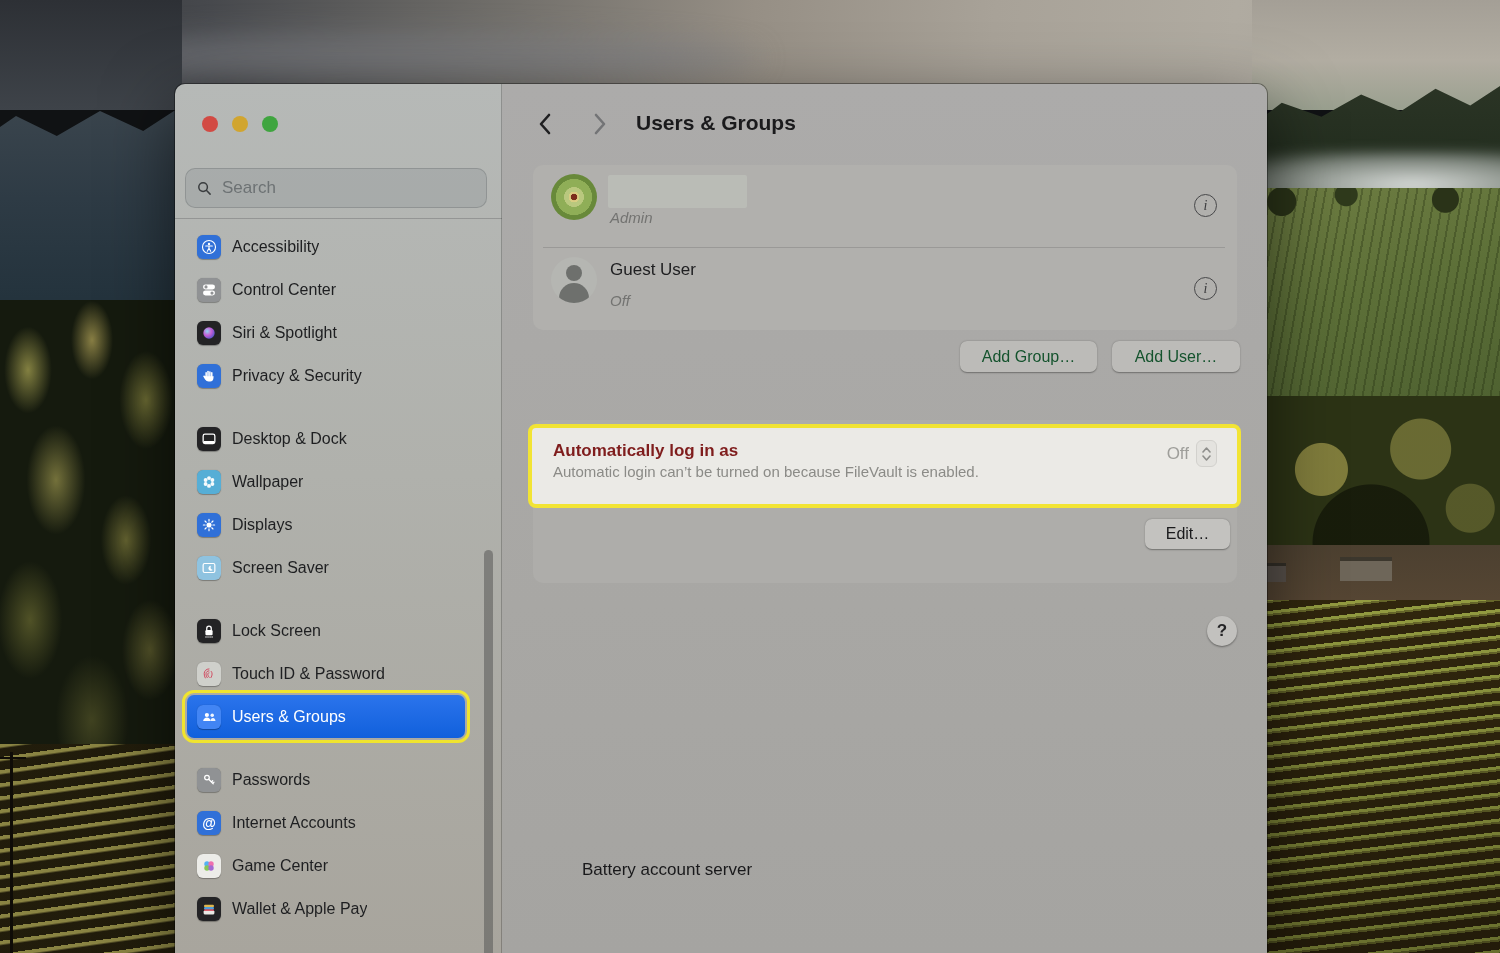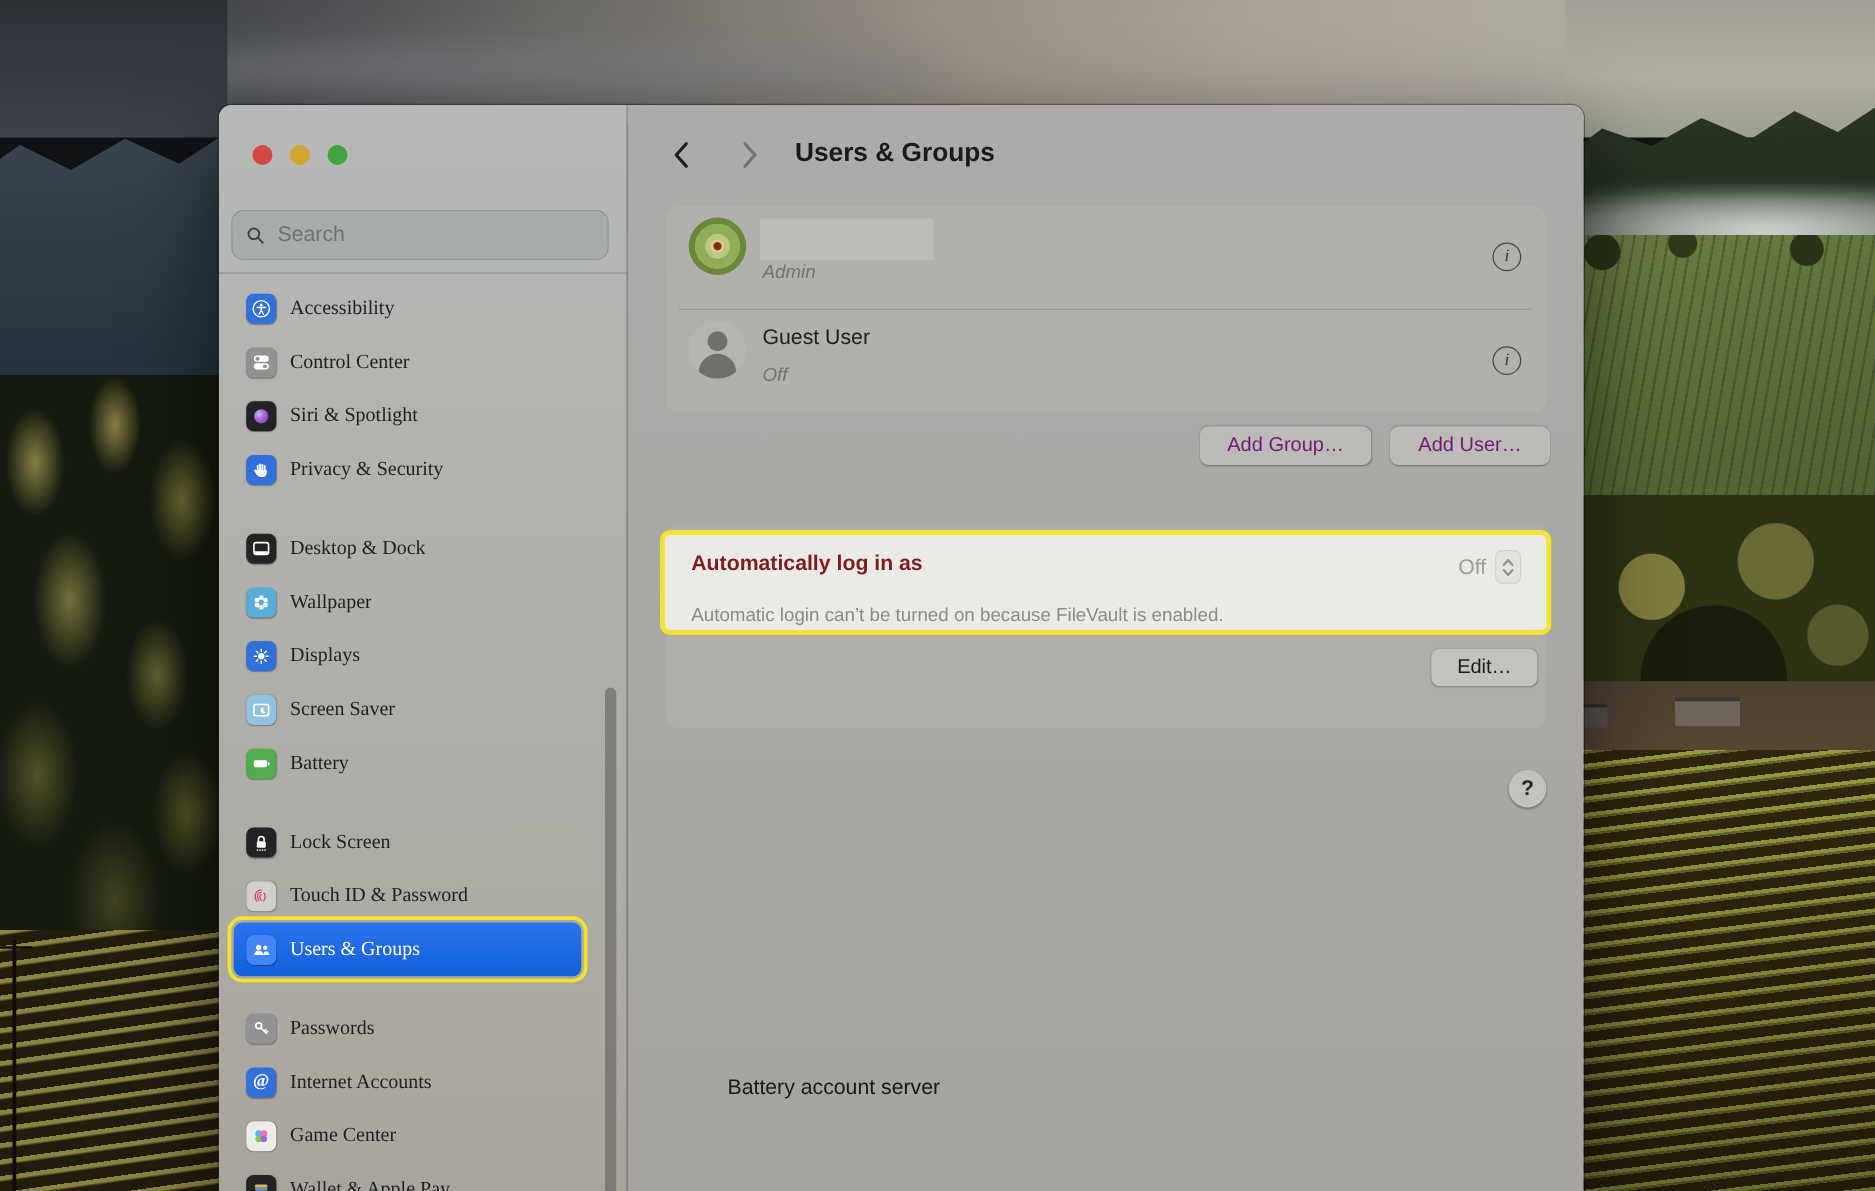--- a/index.html
+++ b/index.html
@@ -80,21 +80,21 @@
   .search{position:absolute;left:10px;top:84px;width:302px;height:40px;border-radius:10px;
     background:rgba(148,153,155,.38);border:1px solid rgba(100,105,107,.35);
     display:flex;align-items:center;gap:8px;padding:0 11px;box-sizing:border-box;}
   .search input{flex:1;background:transparent;border:none;outline:none;font-size:17px;
     color:#2a2c2e;font-family:inherit;min-width:0;}
   .search input::placeholder{color:#6d7274;}
   .sidebar-sep{position:absolute;left:0;top:134px;width:327px;height:1px;background:rgba(50,52,54,.25);}
 
   
   #navlist{position:absolute;left:12px;top:141px;width:278px;}
-  .ngroup{margin-top:20px;font-family:Liberation Serif, serif;}
+  .ngroup{margin-top:20px;}
   .ngroup:first-child{margin-top:0;}
   .srow{position:relative;display:flex;align-items:center;gap:11px;height:43px;padding:0 10px;
     border-radius:7px;font-size:16px;color:#1e1f21;box-sizing:border-box;}
   .srow.selected{background:linear-gradient(#2b74ec,#1160dc);color:#fff;
     outline:3px solid #f0e42e;outline-offset:2px;}
   .nicon{width:24px;height:24px;border-radius:6px;flex:none;display:flex;align-items:center;justify-content:center;
     box-shadow:0 .5px 1px rgba(0,0,0,.3);}
   .slabel{white-space:nowrap;overflow:hidden;}
   .bg-blue{background:#3070d8;} .bg-gray{background:#909294;} .bg-dark{background:#232325;}
   .bg-cyan{background:#56aed6;} .bg-ltblue{background:#8fc3e0;} .bg-green{background:#50ad50;}
@@ -122,34 +122,34 @@
   .avatar.guest-a::after{content:"";position:absolute;left:8px;top:26px;width:30px;height:20px;border-radius:15px 15px 0 0;background:#6e706d;}
   .redacted{position:absolute;left:75px;top:10px;width:139px;height:33px;background:#babcb6;border-radius:2px;}
   .u-name{position:absolute;left:77px;top:12px;font-size:17px;color:#202022;}
   .u-sub{position:absolute;left:77px;top:44px;font-size:15px;color:#737371;font-style:italic;}
   .info-btn{position:absolute;left:661px;top:29px;width:23px;height:23px;border-radius:50%;
     border:1.5px solid #48484a;background:transparent;color:#3c3c3e;box-sizing:border-box;
     font-family:"Liberation Serif","DejaVu Serif",serif;font-style:italic;font-size:14px;line-height:19px;text-align:center;padding:0;}
 
   
   .pushbtn{position:absolute;top:257px;height:31px;border:none;border-radius:7px;background:#bcbbb8;
-    box-shadow:0 .5px 1.5px rgba(0,0,0,.35);font-size:16px;color:#701a75;font-family:inherit;}
+    box-shadow:0 .5px 1.5px rgba(0,0,0,.35);font-size:16px;color:#14532d;font-family:inherit;}
   #add-group-btn{left:458px;width:137px;}
   #add-user-btn{left:610px;width:128px;}
 
   #settings-card{top:336px;height:163px;background:#aeadaa;}
   .net-label{position:absolute;left:49px;top:440px;font-size:17px;color:#19191b;}
   #edit-btn{position:absolute;left:643px;top:435px;width:85px;height:30px;border:none;border-radius:7px;
     background:#c3c2bf;box-shadow:0 .5px 1.5px rgba(0,0,0,.35);font-size:16px;color:#1a1a1c;font-family:inherit;}
 
   
   #auto-login-box{position:absolute;left:26px;top:340px;width:705px;height:76px;border:4px solid #f2e434;
     border-radius:8px;background:#ebeae6;box-sizing:content-box;}
   .al-label{position:absolute;left:21px;top:13px;font-size:17px;font-weight:bold;color:#7f1d1d;}
-  .al-desc{position:absolute;left:21px;top:56px;font-size:15px;color:#8b8b87;}
+  .al-desc{position:absolute;left:21px;top:35px;font-size:15px;color:#8b8b87;}
   .al-right{position:absolute;right:20px;top:12px;display:flex;align-items:center;gap:7px;}
   .al-value{font-size:17px;color:#9e9e9a;}
   .stepper{width:21px;height:27px;border-radius:6px;background:#e4e3df;border:1px solid #d2d1cd;
     display:flex;flex-direction:column;align-items:center;justify-content:center;gap:2px;box-sizing:border-box;padding:0;}
 
   #help-btn{position:absolute;left:705px;top:532px;width:30px;height:30px;border-radius:50%;border:none;
     background:#c2c1be;box-shadow:0 1px 2px rgba(0,0,0,.4);font-size:17px;font-weight:bold;color:#242426;
     font-family:inherit;display:flex;align-items:center;justify-content:center;}
 </style>
 </head>
@@ -290,29 +290,20 @@
           </div>
           <div class="srow">
             <span class="nicon bg-ltblue">
               <svg viewBox="0 0 24 24" width="18" height="18">
                   <rect x="4.2" y="6" width="15.6" height="12" rx="2" fill="none" stroke="#fff" stroke-width="1.6"></rect>
                   <path d="M14.6 9a3.4 3.4 0 1 0 2.4 5.8A4.3 4.3 0 0 1 14.6 9z" fill="#fff"></path>
                 </svg>
             </span>
             <span class="slabel">Screen Saver</span>
           </div>
-          <div class="srow">
-            <span class="nicon bg-green">
-              <svg viewBox="0 0 24 24" width="18" height="18" fill="#fff">
-                  <rect x="4" y="8.2" width="14.4" height="7.6" rx="2.2"></rect>
-                  <rect x="19.2" y="10.4" width="1.8" height="3.2" rx="0.9"></rect>
-                </svg>
-            </span>
-            <span class="slabel">Battery</span>
-          </div>
         </div>
 
         <div class="ngroup">
           <div class="srow">
             <span class="nicon bg-dark">
               <svg viewBox="0 0 24 24" width="18" height="18">
                   <path d="M9 11V8.6a3 3 0 0 1 6 0V11" fill="none" stroke="#fff" stroke-width="1.7"></path>
                   <rect x="7.2" y="10.6" width="9.6" height="7" rx="1.6" fill="#fff"></rect>
                   <g fill="#fff">
                     <circle cx="8" cy="20" r=".9"></circle>

